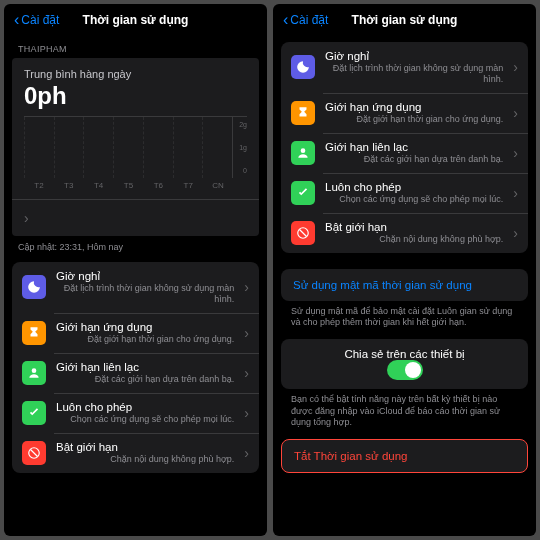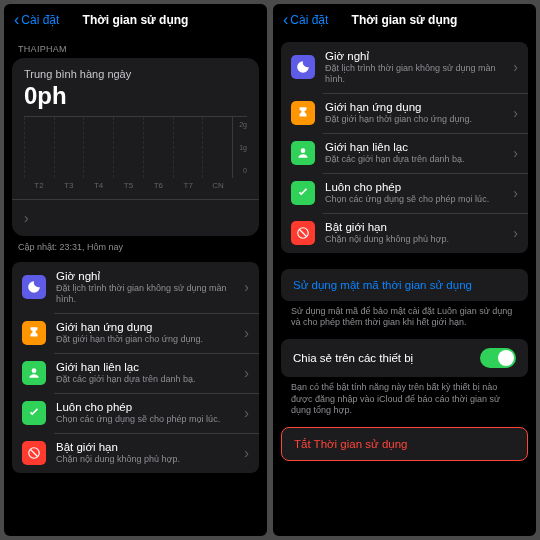--- a/index.html
+++ b/index.html
@@ -49,21 +49,21 @@
     padding: 0 8px;
   }
   .section-label {
     color: #8e8e93;
     font-size: 9px;
     padding: 10px 6px 4px;
     letter-spacing: 0.3px;
   }
   .card {
     background: #1c1c1e;
-    border-radius: 12px;
+    border-radius: 4px;
     padding: 10px 12px;
   }
   .avg-label { color: #c7c7cc; font-size: 11px; margin-bottom: 2px; }
   .avg-value { font-size: 24px; font-weight: 600; margin-bottom: 6px; }
   .chart {
     border-top: 0.5px solid #3a3a3c;
     height: 62px;
     position: relative;
     display: flex;
   }
@@ -139,41 +139,42 @@
     font-size: 13px;
   }
   .row-icon svg { width: 14px; height: 14px; fill: #fff; }
   .ic-purple { background: #5e5ce6; }
   .ic-orange { background: #ff9500; }
   .ic-green { background: #30d158; }
   .ic-green2 { background: #30d158; }
   .ic-red { background: #ff3b30; }
   .row-text { flex: 1; min-width: 0; }
   .row-title { font-size: 11.5px; font-weight: 500; }
-  .row-sub { color: #8e8e93; font-size: 9px; margin-top: 1px; line-height: 1.2; }
+  .row-sub { color: #8e8e93; font-size: 9px; margin-top: 1px; line-height: 1.2; text-align: right; }
 
   .link-row {
     padding: 10px 12px;
     color: #0a84ff;
     font-size: 11.5px;
   }
   .footer-text {
     color: #8e8e93;
     font-size: 9px;
     padding: 5px 10px 10px;
     line-height: 1.3;
   }
   .toggle-row {
     background: #1c1c1e;
     border-radius: 8px;
     padding: 9px 12px;
     display: flex;
     align-items: center;
     justify-content: space-between;
     font-size: 11.5px;
+    flex-direction: column;
   }
   .toggle {
     width: 36px;
     height: 20px;
     background: #30d158;
     border-radius: 10px;
     position: relative;
   }
   .toggle::after {
     content: "";

